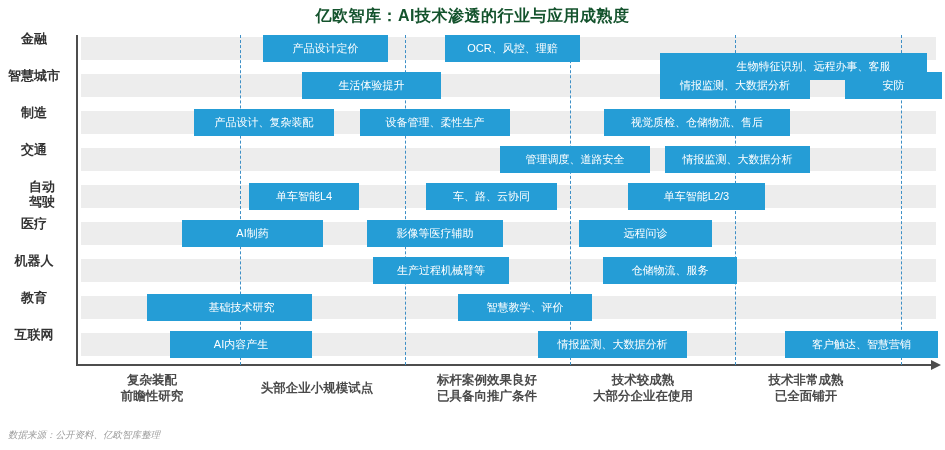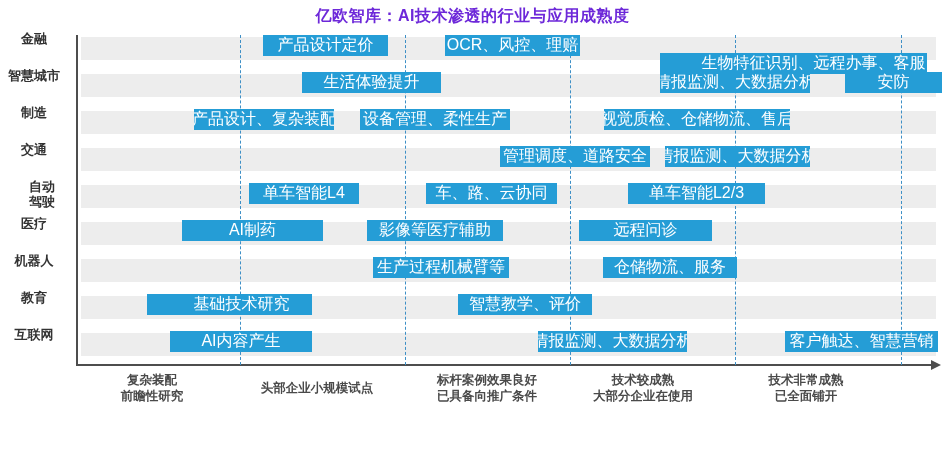--- a/index.html
+++ b/index.html
@@ -1,32 +1,32 @@
 <!DOCTYPE html>
 <html style="--box: #259dd6; --band: #ededed; --grid: #3d8fc6; --axis: #4d4d4d;"><head>
 <meta charset="utf-8">
 <style>
   html,body{margin:0;padding:0;background:#ffffff;}
   body{width:945px;height:450px;font-family:"Liberation Sans","DejaVu Sans",sans-serif;}
   .chart{position:relative;width:945px;height:450px;background:#fff;overflow:hidden;}
   .title{position:absolute;top:6px;left:0;width:100%;text-align:center;
-         font-size:16px;font-weight:bold;color:#6d28d9;letter-spacing:0.5px;}
+         font-size:16px;font-weight:bold;color:#14532d;letter-spacing:0.5px;}
   .yaxis{position:absolute;left:76px;top:35px;width:2px;height:331px;background:var(--axis,#4d4d4d);}
   .xaxis{position:absolute;left:76px;top:364px;width:857px;height:2px;background:var(--axis,#4d4d4d);}
   .axis-arrow{position:absolute;left:931px;top:360px;width:0;height:0;
               border-left:10px solid var(--axis,#4d4d4d);
               border-top:5px solid transparent;border-bottom:5px solid transparent;}
   .gridline{position:absolute;top:35px;height:330px;width:0;
             border-left:1px dashed var(--grid,#3d8fc6);z-index:2;}
   .band{position:absolute;left:81px;width:855px;height:23px;background:var(--band,#ededed);z-index:1;}
   .row-label{position:absolute;left:0;width:68px;text-align:center;font-weight:bold;
              font-size:13px;color:#333;line-height:1.2;display:flex;flex-direction:column;
              }
-  .app-box{position:absolute;height:21px;background:var(--box,#259dd6);color:#fff;
-           font-size:16px;font-weight:500;display:flex;align-items:center;
+  .app-box{position:absolute;height:27px;background:var(--box,#259dd6);color:#fff;
+           font-size:11px;font-weight:500;display:flex;align-items:center;
            justify-content:center;z-index:3;white-space:nowrap;overflow:hidden;}
   .stage{position:absolute;top:371px;height:34px;width:240px;display:flex;flex-direction:column;
          justify-content:center;align-items:center;font-size:12.5px;font-weight:bold;
          color:#4a4a4a;line-height:1.3;text-align:center;}
   .footer{position:absolute;left:8px;top:429px;font-size:9.5px;font-style:italic;color:#9a9a9a;}
 </style>
 </head>
 <body>
 
 <div class="chart">
@@ -114,13 +114,14 @@
       </div>
       <div class="stage" style="left: 523px;">
         <div class="">技术较成熟</div>
         <div class="">大部分企业在使用</div>
       </div>
       <div class="stage" style="left: 686px;">
         <div class="">技术非常成熟</div>
         <div class="">已全面铺开</div>
       </div>
     </div>
+  <div class="footer">数据来源：公开资料、亿欧智库整理</div>
 </div>
 
 </body></html>

